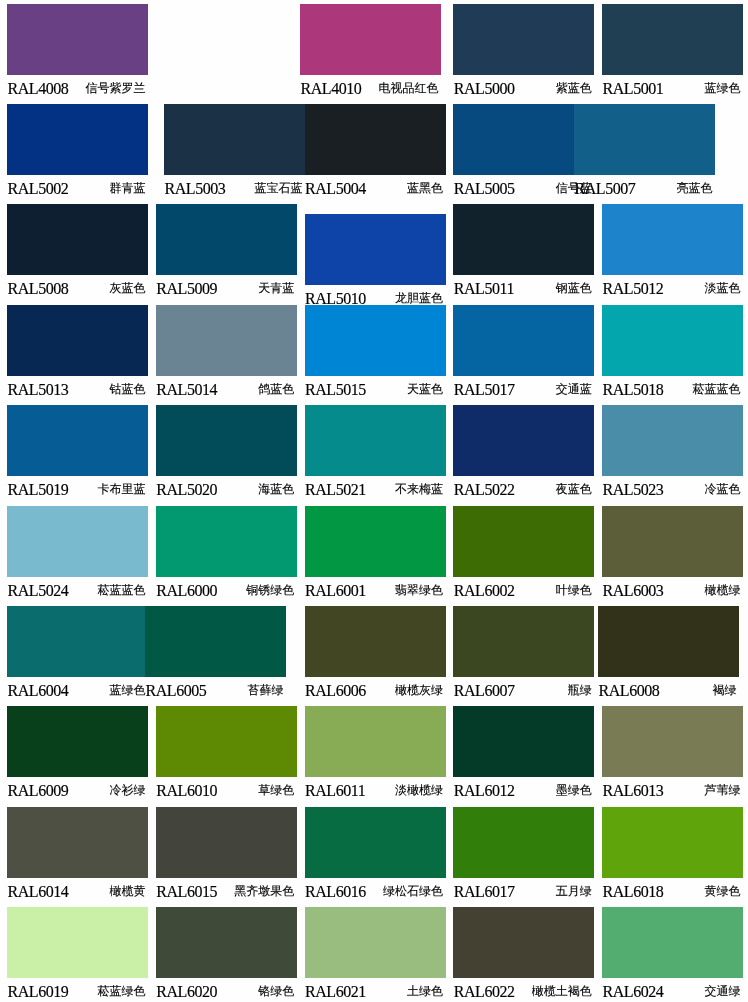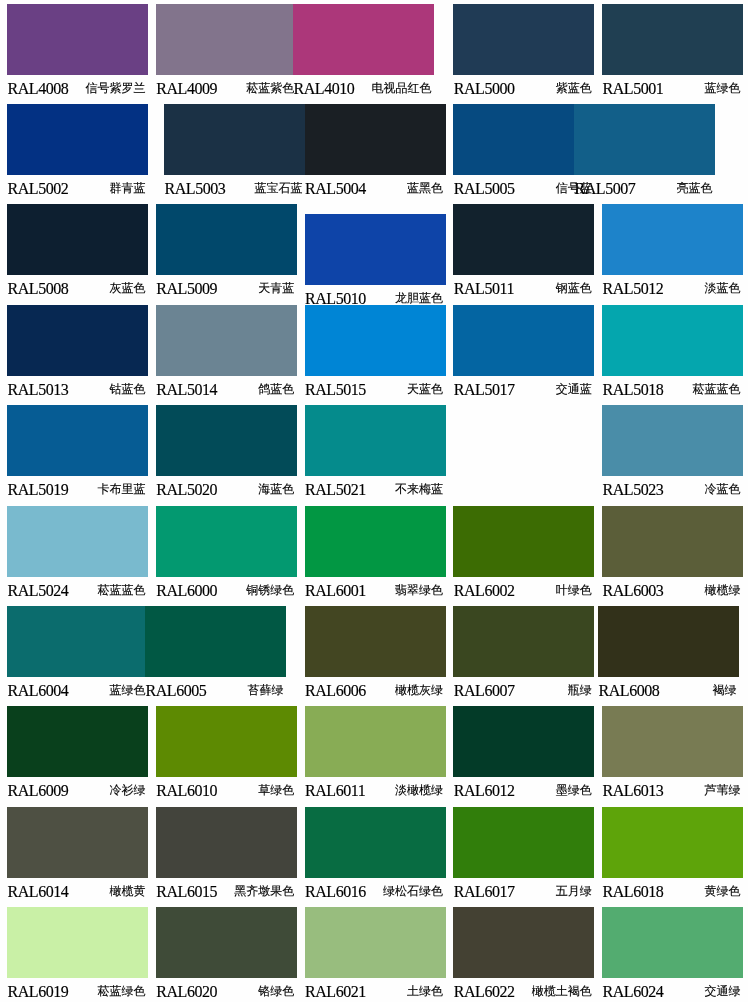--- a/index.html
+++ b/index.html
@@ -28,26 +28,21 @@
 </style>
 </head>
 <body>
 
 <div id="chart">
   <div class="cell" style="left:7px;top:3.55px">
    <div class="chip" style="background-color: rgb(106, 64, 132);"></div>
    <div class="code">RAL4008</div>
    <div class="name">信号紫罗兰</div>
   </div>
-  <div class="cell" style="left:155.75px;top:3.55px">
-   <div class="chip" style="background-color: rgb(130, 116, 140);"></div>
-   <div class="code">RAL4009</div>
-   <div class="name">菘蓝紫色</div>
-  </div>
-  <div class="cell" style="left:293px;top:3.55px">
+  <div class="cell" style="left:300px;top:3.55px">
    <div class="chip" style="background-color: rgb(172, 55, 122);"></div>
    <div class="code">RAL4010</div>
    <div class="name">电视品红色</div>
   </div>
   <div class="cell" style="left:453.25px;top:3.55px">
    <div class="chip" style="background-color: rgb(32, 59, 85);"></div>
    <div class="code">RAL5000</div>
    <div class="name">紫蓝色</div>
   </div>
   <div class="cell" style="left:602px;top:3.55px">
@@ -138,20 +133,25 @@
   <div class="cell" style="left:155.75px;top:405.23px">
    <div class="chip" style="background-color: rgb(2, 75, 88);"></div>
    <div class="code">RAL5020</div>
    <div class="name">海蓝色</div>
   </div>
   <div class="cell" style="left:304.5px;top:405.23px">
    <div class="chip" style="background-color: rgb(5, 139, 140);"></div>
    <div class="code">RAL5021</div>
    <div class="name">不来梅蓝</div>
   </div>
+  <div class="cell" style="left:453.25px;top:405.23px">
+   <div class="chip" style="background-color: rgb(15, 43, 104);"></div>
+   <div class="code">RAL5022</div>
+   <div class="name">夜蓝色</div>
+  </div>
   <div class="cell" style="left:602px;top:405.23px">
    <div class="chip" style="background-color: rgb(74, 141, 168);"></div>
    <div class="code">RAL5023</div>
    <div class="name">冷蓝色</div>
   </div>
   <div class="cell" style="left:7px;top:505.65px">
    <div class="chip" style="background-color: rgb(121, 186, 206);"></div>
    <div class="code">RAL5024</div>
    <div class="name">菘蓝蓝色</div>
   </div>

